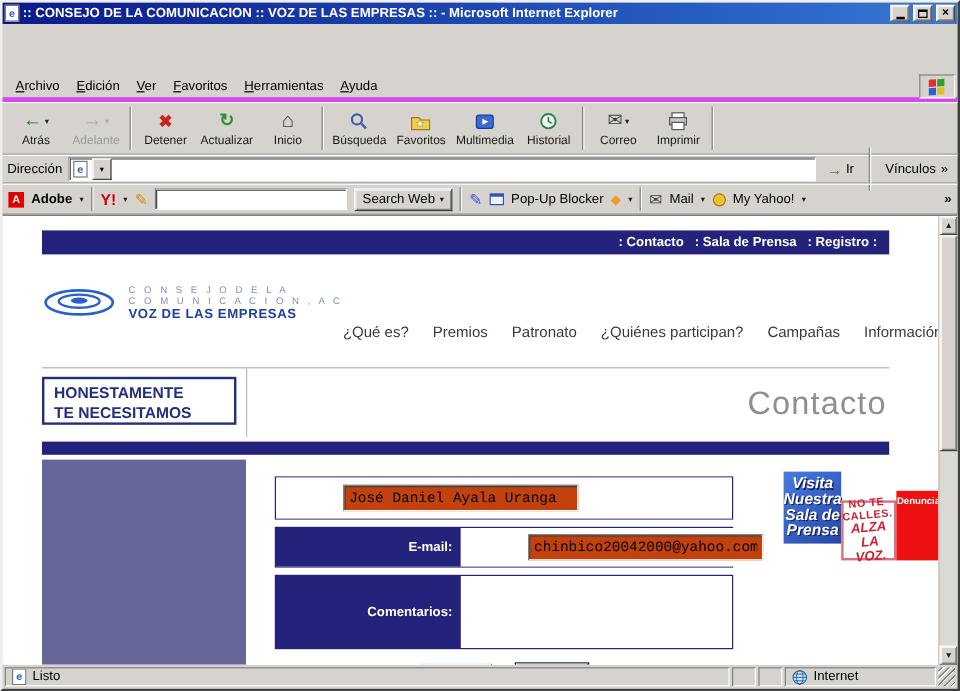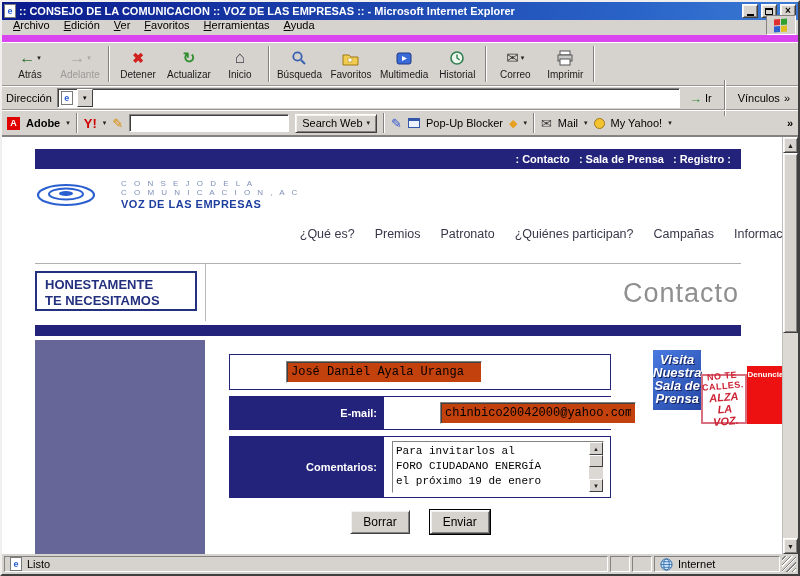--- a/index.html
+++ b/index.html
@@ -10,21 +10,21 @@
 
   
   .titlebar { height:18px; flex:0 0 18px; background:linear-gradient(90deg,#0a1a8c 0%,#2a64c8 80%,#3a7ad4 100%); display:flex; align-items:center; padding:0 2px; gap:3px; }
   .pageicon { width:12px; height:14px; background:#fff; border:1px solid #7a7a7a; color:#2a5fd0; font-weight:bold; font-size:9px; line-height:12px; text-align:center; display:inline-block; }
   .titletext { color:#fff; font-weight:bold; font-size:11px; flex:1; white-space:nowrap; overflow:hidden; }
   .wbtn { width:16px; height:14px; background:#d6d3ce; border:1px solid; border-color:#fff #404040 #404040 #fff; box-shadow:inset 1px 1px 0 #f4f2ee, inset -1px -1px 0 #848280; display:inline-flex; align-items:center; justify-content:center; font-size:10px; font-weight:bold; line-height:10px; }
   .glyph-min { width:7px; height:2px; background:#000; margin-top:7px; }
   .glyph-max { width:8px; height:7px; border:1px solid #000; border-top:2px solid #000; }
 
   
-  .menubar { height:22px; flex:0 0 22px; display:flex; align-items:flex-end; padding-left:4px; border-bottom:7px solid #d946ef; }
+  .menubar { height:22px; flex:0 0 22px; display:flex; align-items:center; padding-left:4px; border-bottom:4px solid #d946ef;margin-top:43px; }
   .menu-item { display:inline-block; padding:4px 7px; font-size:11px; }
   .menu-item::first-letter { text-decoration:underline; }
   .throbber { margin-left:auto; margin-right:2px; width:30px; height:20px; border:1px solid; border-color:#848280 #fff #fff #848280; display:flex; align-items:center; justify-content:center; background:#d6d3ce; }
   .flag { width:14px; height:13px; display:grid; grid-template-columns:6px 6px; grid-template-rows:6px 6px; gap:1px; transform:skewY(-4deg); }
   .flag span { display:block; }
   .fr { background:#e03030; } .fg { background:#30a030; } .fb { background:#3060d0; } .fy { background:#e0c020; }
 
   
   .toolbar { height:44px; flex:0 0 44px; display:flex; align-items:center; padding:0 3px; border-top:1px solid #fff; border-bottom:1px solid #9a9792; }
   .tbtn { min-width:50px; height:40px; display:flex; flex-direction:column; align-items:center; justify-content:center; gap:1px; padding:0 4px; }
@@ -69,21 +69,21 @@
   
   .content { flex:1 1 auto; display:flex; background:#fff; border-top:1px solid #848280; overflow:hidden; }
   .viewport { flex:1; background:#fff; overflow:hidden; }
   .page { padding:12px 0 0 33px; width:746px; }
   .site { width:706px; }
 
   .site-topbar { height:20px; background:#23237b; display:flex; justify-content:flex-end; align-items:center; gap:6px; padding-right:10px; color:#fff; font-weight:bold; font-size:11px; }
   .site-topbar span { white-space:pre; }
 
   .site-header { height:80px; display:flex; }
-  .logo { display:flex; align-items:flex-start; gap:24px; margin-top:10px; height:46px; }
+  .logo { display:flex; align-items:flex-end; gap:10px; margin-top:10px; height:46px; }
   .logo-text .l1, .logo-text .l2 { font-size:8px; letter-spacing:2.5px; color:#7f90b8; white-space:nowrap; }
   .logo-text .l3 { font-size:11px; font-weight:bold; color:#1f3f9f; letter-spacing:0.5px; margin-top:1px; }
   .site-nav { margin-left:auto; align-self:flex-end; display:flex; gap:20px; font-size:12.5px; color:#38384a; padding-bottom:8px; white-space:nowrap; }
 
   .banner { border-top:1px solid #b0b0b0; margin-top:14px; height:58px; display:flex; }
   .slogan-box { width:162px; border:2px solid #23307e; margin-top:7px; height:40px; padding:4px 8px; color:#23307e; font-weight:bold; font-size:13px; line-height:16px; background:#fff; white-space:nowrap; }
   .banner-vline { width:1px; background:#b8b8b8; height:100%; margin-left:8px; }
   .banner-title { margin-left:auto; font-size:27px; color:#8f8f8f; letter-spacing:1px; padding-top:14px; padding-right:2px; }
 
   .bluebar { height:11px; background:#23237b; margin-top:4px; }
@@ -369,33 +369,20 @@
                 </div>
               </div>
               <div class="frow r2">
                 <div class="flabel">E-mail:</div>
                 <div class="ffield">
                   <input class="tinput" value="chinbico20042000@yahoo.com" style="">
                 </div>
               </div>
               <div class="frow r3">
                 <div class="flabel">Comentarios:</div>
-                <div class="ffield">
-                  <div class="tawrap">
-                    <textarea class="ta" spellcheck="false" style="">Para invitarlos al
-FORO CIUDADANO ENERGÍA
-el próximo 19 de enero</textarea>
-                    <span class="tascroll">
-                      <span class="tabtn">▲</span>
-                      <span class="tathumb"></span>
-                      <span class="tatrack"></span>
-                      <span class="tabtn">▼</span>
-                    </span>
-                  </div>
-                </div>
               </div>
               <div class="btnrow">
                 <button class="btn">Borrar</button>
                 <button class="btn default">Enviar</button>
               </div>
             </div>
 
             <div class="img-col">
               <div class="press-banner">
                 <span style="display:block;">Visita</span>

